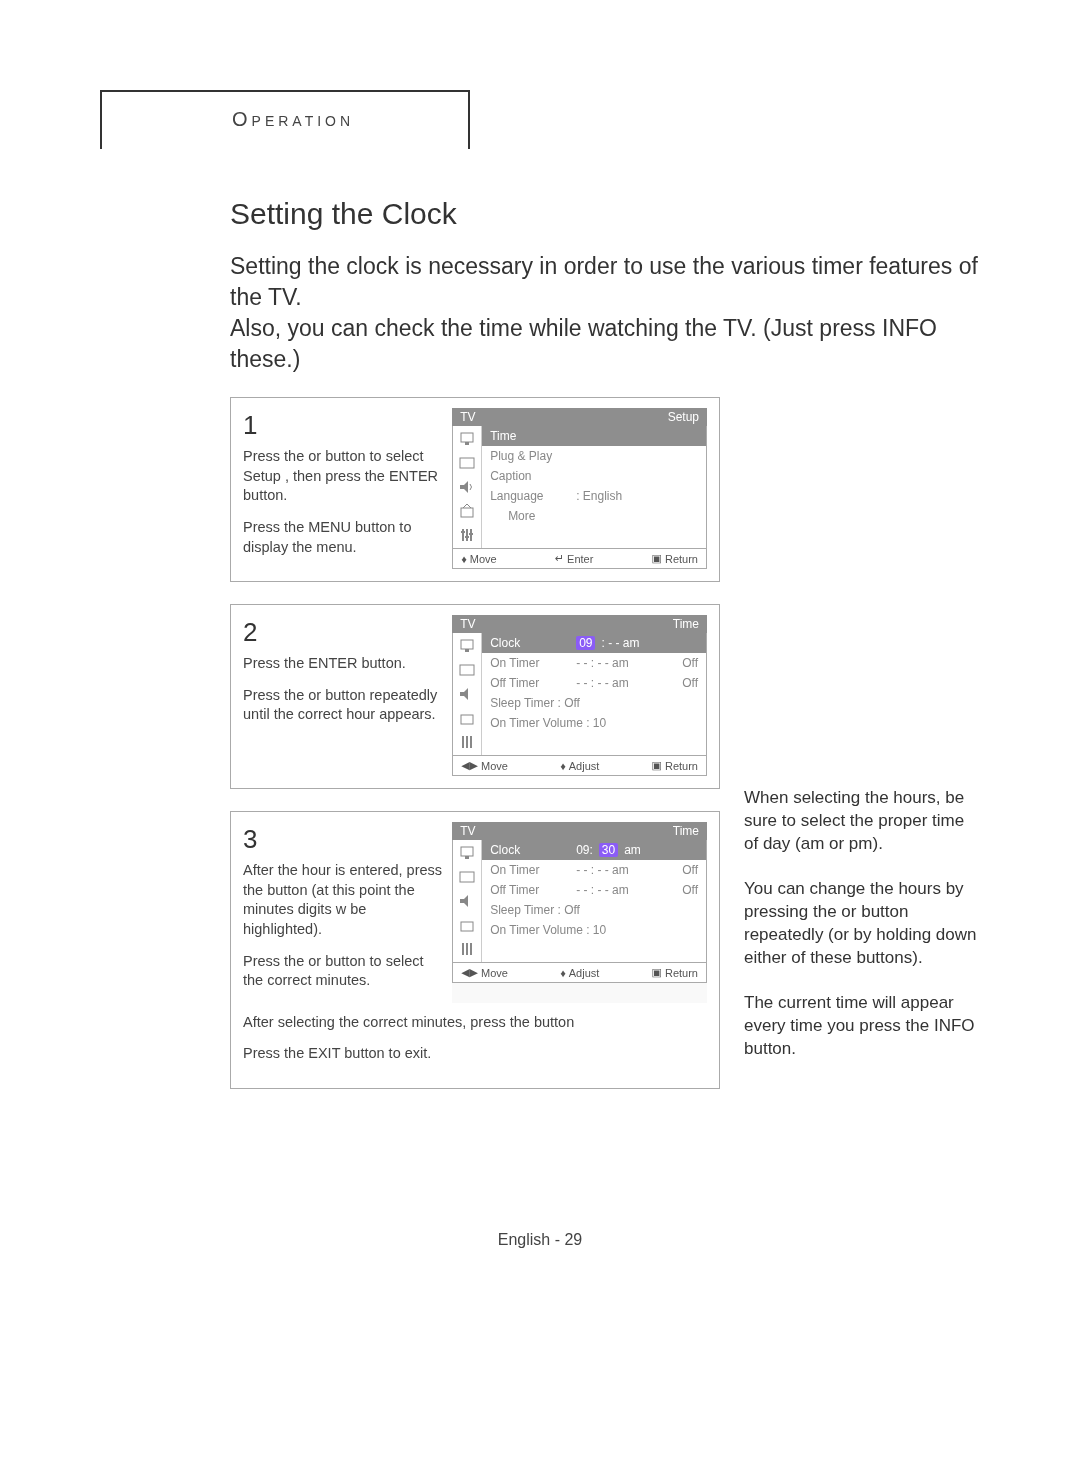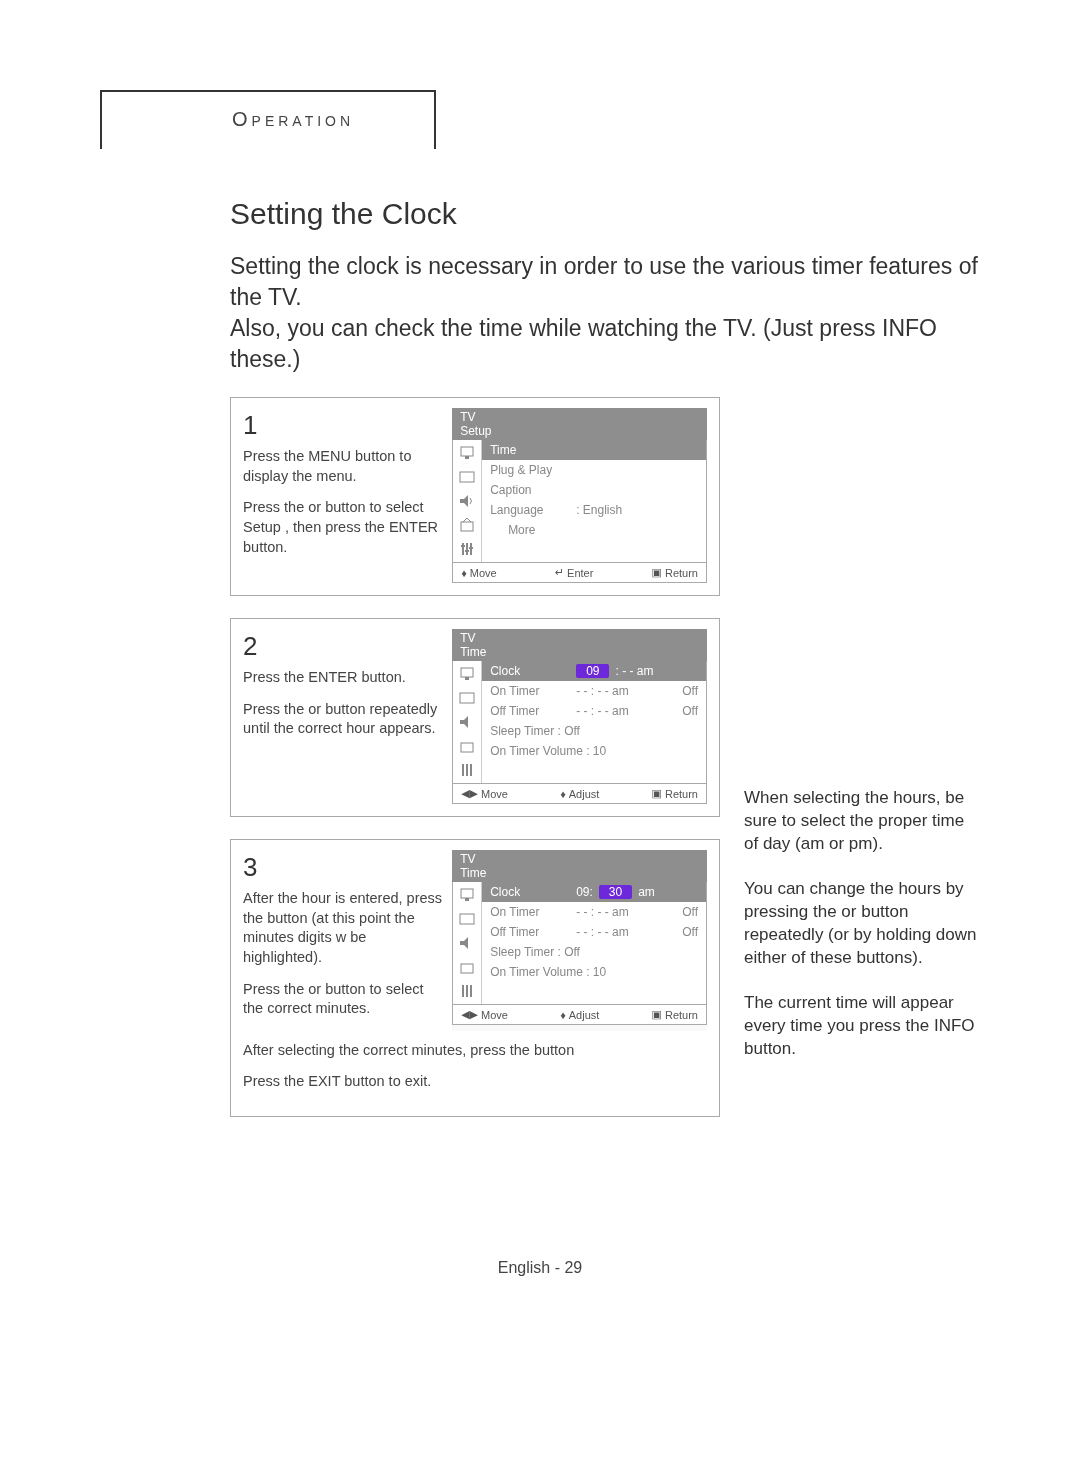--- a/index.html
+++ b/index.html
@@ -12,21 +12,21 @@
   }
   .page {
     width: 1080px;
     padding: 90px 100px 60px 100px;
     box-sizing: border-box;
     position: relative;
   }
   .tab-box {
     border: 2px solid #333;
     border-bottom: none;
-    width: 336px;
+    width: 370px;
     padding: 16px 22px 18px 130px;
     box-sizing: border-box;
     margin-bottom: 48px;
     margin-left: 0;
   }
   .tab-box-text {
     font-variant: small-caps;
     letter-spacing: 4px;
     font-size: 20px;
     color: #444;
@@ -95,21 +95,20 @@
     color: #777;
     background: #f9f9f9;
   }
   .osd-header {
     background: #8e8e8e;
     color: #fff;
     display: flex;
     justify-content: space-between;
     padding: 2px 8px;
     font-size: 12px;
-    flex-direction: column;
   }
   .osd-body {
     display: flex;
     border: 1px solid #aaa;
     border-top: none;
     background: #fff;
   }
   .osd-icons {
     width: 28px;
     background: #fff;
@@ -137,21 +136,21 @@
     gap: 6px;
     align-items: center;
   }
   .osd-row.sel {
     background: #8e8e8e;
     color: #fff;
   }
   .osd-row .lbl { width: 80px; }
   .osd-row .val { flex:1; }
   .osd-row .val2 { width: 40px; text-align:right; }
-  .hl { background: #6d28d9; color:#fff; padding: 0 10px; border-radius: 2px; }
+  .hl { background: #8b5cf6; color:#fff; padding: 0 3px; border-radius: 2px; }
   .ind { padding-left: 26px; }
   .osd-footer {
     border: 1px solid #aaa;
     border-top: none;
     display: flex;
     justify-content: space-between;
     padding: 3px 8px;
     font-size: 11px;
     color: #555;
     background: #fff;
@@ -184,22 +183,22 @@
       <span>Also, you can check the time while watching the TV. (Just press </span><span>INFO</span><span> these.)</span>
     </div>
 
     <div class="steps-wrap">
       <div class="steps-col">
 
         <div class="step-block">
           <div class="step-inner">
             <div class="step-text">
               <div class="step-num">1</div>
+              <p><span>Press the </span><span> or </span><span> button to select  Setup , then press the </span><span>ENTER</span><span> button.</span></p>
               <p><span>Press the </span><span>MENU</span><span> button to display the menu.</span></p>
-              <p><span>Press the </span><span> or </span><span> button to select  Setup , then press the </span><span>ENTER</span><span> button.</span></p>
             </div>
 
             <div class="osd">
               <div class="osd-header">
                 <span>TV</span>
                 <span>Setup</span>
               </div>
               <div class="osd-body">
                 <div class="osd-icons">
                   <span class="ic">

